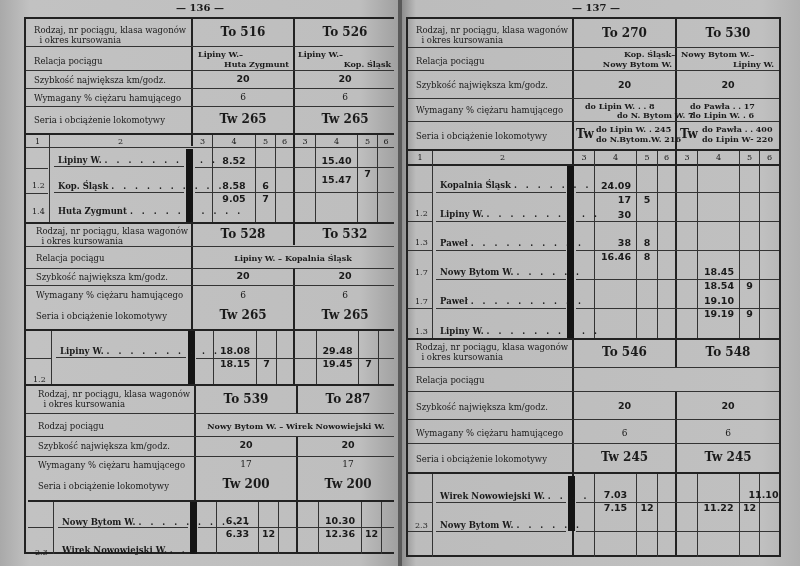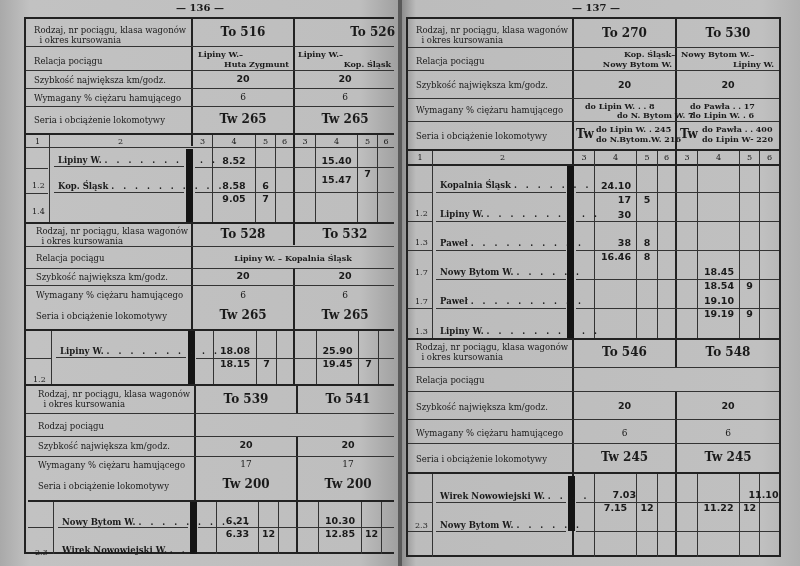--- a/index.html
+++ b/index.html
@@ -37,21 +37,21 @@
   <div class="vl2" style="left:293px;top:17px;height:129px;"></div>
   <div class="hl" style="left:26px;top:46px;width:368px;"></div>
   <div class="hl" style="left:26px;top:70px;width:368px;"></div>
   <div class="hl" style="left:26px;top:88px;width:368px;"></div>
   <div class="hl" style="left:26px;top:106px;width:368px;"></div>
   <div class="hl2" style="left:26px;top:133px;width:368px;"></div>
   <div class="hl" style="left:26px;top:147px;width:368px;"></div>
 
   <div class="t lab" style="left:34px;top:25px;"><span>Rodzaj, nr pociągu, klasa wagonów</span><br>&nbsp;&nbsp;<span>i okres kursowania</span></div>
   <div class="t train c" style="left:193px;top:27px;width:100px;">To 516</div>
-  <div class="t train c" style="left:295px;top:27px;width:100px;text-align:right;">To 526</div>
+  <div class="t train c" style="left:295px;top:27px;width:100px;">To 526</div>
 
   <div class="t lab" style="left:34px;top:56px;">Relacja pociągu</div>
   <div class="t b small" style="left:198px;top:49px;">Lipiny W.–</div>
   <div class="t b small r" style="left:193px;top:59px;width:96px;">Huta Zygmunt</div>
   <div class="t b small" style="left:298px;top:49px;">Lipiny W.–</div>
   <div class="t b small r" style="left:295px;top:59px;width:96px;">Kop. Śląsk</div>
 
   <div class="t lab" style="left:34px;top:75px;">Szybkość największa km/godz.</div>
   <div class="t num c" style="left:193px;top:74px;width:100px;">20</div>
   <div class="t num c" style="left:295px;top:74px;width:100px;">20</div>
@@ -88,20 +88,21 @@
   <div class="hl" style="left:26px;top:168px;width:22px;"></div>
   <div class="hl" style="left:195px;top:167px;width:199px;"></div>
   <div class="hl" style="left:54px;top:192px;width:130px;"></div>
   <div class="hl" style="left:195px;top:192px;width:199px;"></div>
   <div class="hl" style="left:26px;top:193px;width:22px;"></div>
 
   <div class="t lab b" style="left:58px;top:155px;"><span>Lipiny W.</span> <span class="dots">. . . . . . . . . .</span></div>
   <div class="t small" style="left:32px;top:181px;">1.2</div>
   <div class="t lab b" style="left:58px;top:181px;"><span>Kop. Śląsk</span> <span class="dots">. . . . . . . . . .</span></div>
   <div class="t small" style="left:32px;top:207px;">1.4</div>
+  <div class="t lab b" style="left:58px;top:206px;"><span>Huta Zygmunt</span> <span class="dots">. . . . . . . . . .</span></div>
 
   <div class="t num c" style="left:213px;top:156px;width:42px;">8.52</div>
   <div class="t num c" style="left:213px;top:181px;width:42px;">8.58</div>
   <div class="t num c" style="left:256px;top:181px;width:19px;">6</div>
   <div class="t num c" style="left:213px;top:194px;width:42px;">9.05</div>
   <div class="t num c" style="left:256px;top:194px;width:19px;">7</div>
   <div class="t num c" style="left:316px;top:156px;width:41px;">15.40</div>
   <div class="t num c" style="left:316px;top:175px;width:41px;">15.47</div>
   <div class="t num c" style="left:358px;top:169px;width:19px;">7</div>
 
@@ -140,38 +141,39 @@
   <div class="bar" style="left:188px;top:331px;height:53px;"></div>
   <div class="hl" style="left:26px;top:358px;width:25px;"></div>
   <div class="hl" style="left:56px;top:357px;width:130px;"></div>
   <div class="hl" style="left:196px;top:358px;width:198px;"></div>
 
   <div class="t lab b" style="left:60px;top:346px;"><span>Lipiny W.</span> <span class="dots">. . . . . . . . . .</span></div>
   <div class="t small" style="left:33px;top:375px;">1.2</div>
   <div class="t num c" style="left:214px;top:346px;width:42px;">18.08</div>
   <div class="t num c" style="left:214px;top:359px;width:42px;">18.15</div>
   <div class="t num c" style="left:257px;top:359px;width:19px;">7</div>
-  <div class="t num c" style="left:317px;top:346px;width:41px;">25.90</div>
+  <div class="t num c" style="left:317px;top:346px;width:41px;">29.48</div>
   <div class="t num c" style="left:317px;top:359px;width:41px;">19.45</div>
   <div class="t num c" style="left:359px;top:359px;width:19px;">7</div>
 
   <div class="hl2" style="left:26px;top:384px;width:368px;"></div>
 
   <div class="vl2" style="left:194px;top:386px;height:167px;"></div>
   <div class="vl2" style="left:296px;top:386px;height:27px;"></div>
   <div class="vl2" style="left:296px;top:436px;height:117px;"></div>
   <div class="hl" style="left:26px;top:413px;width:368px;"></div>
   <div class="hl" style="left:26px;top:436px;width:368px;"></div>
   <div class="hl" style="left:26px;top:456px;width:368px;"></div>
   <div class="hl2" style="left:28px;top:500px;width:366px;"></div>
 
   <div class="t lab" style="left:38px;top:389px;"><span>Rodzaj, nr pociągu, klasa wagonów</span><br>&nbsp;&nbsp;<span>i okres kursowania</span></div>
   <div class="t train c" style="left:196px;top:394px;width:100px;">To 539</div>
-  <div class="t train c" style="left:298px;top:394px;width:100px;">To 541</div>
+  <div class="t train c" style="left:298px;top:394px;width:100px;">To 287</div>
   <div class="t lab" style="left:38px;top:421px;">Rodzaj pociągu</div>
+  <div class="t b small c" style="left:196px;top:421px;width:200px;">Nowy Bytom W. – Wirek Nowowiejski W.</div>
   <div class="t lab" style="left:38px;top:441px;">Szybkość największa km/godz.</div>
   <div class="t num c" style="left:196px;top:440px;width:100px;">20</div>
   <div class="t num c" style="left:298px;top:440px;width:100px;">20</div>
   <div class="t lab" style="left:38px;top:460px;">Wymagany % ciężaru hamującego</div>
   <div class="t c" style="left:196px;top:459px;width:100px;">17</div>
   <div class="t c" style="left:298px;top:459px;width:100px;">17</div>
   <div class="t lab" style="left:38px;top:481px;">Seria i obciążenie lokomotywy</div>
   <div class="t train c" style="left:196px;top:479px;width:100px;">Tw 200</div>
   <div class="t train c" style="left:298px;top:479px;width:100px;">Tw 200</div>
 
@@ -187,21 +189,21 @@
   <div class="hl" style="left:58px;top:527px;width:130px;"></div>
   <div class="hl" style="left:198px;top:527px;width:196px;"></div>
 
   <div class="t lab b" style="left:62px;top:517px;"><span>Nowy Bytom W.</span> <span class="dots">. . . . . . . . . .</span></div>
   <div class="t small" style="left:35px;top:548px;">2.3</div>
   <div class="t lab b" style="left:62px;top:545px;"><span>Wirek Nowowiejski W.</span> <span class="dots">. . .</span></div>
   <div class="t num c" style="left:217px;top:516px;width:41px;">6.21</div>
   <div class="t num c" style="left:217px;top:529px;width:41px;">6.33</div>
   <div class="t num c" style="left:259px;top:529px;width:19px;">12</div>
   <div class="t num c" style="left:319px;top:516px;width:42px;">10.30</div>
-  <div class="t num c" style="left:319px;top:529px;width:42px;">12.85</div>
+  <div class="t num c" style="left:319px;top:529px;width:42px;">12.36</div>
   <div class="t num c" style="left:362px;top:529px;width:19px;">12</div>
 </div>
 
 <div class="spine"></div>
 
 <div class="page" id="pR">
   <div class="pn" style="left:144px;">— 137 —</div>
 
   <div class="tbl" style="left:4px;top:17px;width:375px;height:540px;"></div>
 
@@ -284,21 +286,21 @@
   <div class="t lab b" style="left:38px;top:209px;"><span>Lipiny W.</span> <span class="dots">. . . . . . . . . .</span></div>
   <div class="t small" style="left:13px;top:238px;">1.3</div>
   <div class="t lab b" style="left:38px;top:238px;"><span>Paweł</span> <span class="dots">. . . . . . . . . .</span></div>
   <div class="t small" style="left:13px;top:268px;">1.7</div>
   <div class="t lab b" style="left:38px;top:267px;"><span>Nowy Bytom W.</span> <span class="dots">. . . . . .</span></div>
   <div class="t small" style="left:13px;top:297px;">1.7</div>
   <div class="t lab b" style="left:38px;top:296px;"><span>Paweł</span> <span class="dots">. . . . . . . . . .</span></div>
   <div class="t small" style="left:13px;top:327px;">1.3</div>
   <div class="t lab b" style="left:38px;top:326px;"><span>Lipiny W.</span> <span class="dots">. . . . . . . . . .</span></div>
 
-  <div class="t num r" style="left:193px;top:181px;width:36px;">24.10</div>
+  <div class="t num r" style="left:193px;top:181px;width:36px;">24.09</div>
   <div class="t num r" style="left:193px;top:195px;width:36px;">17</div>
   <div class="t num c" style="left:235px;top:195px;width:20px;">5</div>
   <div class="t num r" style="left:193px;top:210px;width:36px;">30</div>
   <div class="t num r" style="left:193px;top:238px;width:36px;">38</div>
   <div class="t num c" style="left:235px;top:238px;width:20px;">8</div>
   <div class="t num r" style="left:193px;top:252px;width:36px;">16.46</div>
   <div class="t num c" style="left:235px;top:252px;width:20px;">8</div>
 
   <div class="t num r" style="left:296px;top:267px;width:36px;">18.45</div>
   <div class="t num r" style="left:296px;top:281px;width:36px;">18.54</div>
@@ -343,19 +345,19 @@
   <div class="hl" style="left:6px;top:502px;width:24px;"></div>
   <div class="hl" style="left:34px;top:502px;width:130px;"></div>
   <div class="hl" style="left:174px;top:502px;width:203px;"></div>
   <div class="hl" style="left:6px;top:531px;width:24px;"></div>
   <div class="hl" style="left:34px;top:531px;width:130px;"></div>
   <div class="hl" style="left:174px;top:531px;width:203px;"></div>
 
   <div class="t lab b" style="left:38px;top:491px;"><span>Wirek Nowowiejski W.</span> <span class="dots">. . . .</span></div>
   <div class="t small" style="left:13px;top:521px;">2.3</div>
   <div class="t lab b" style="left:38px;top:520px;"><span>Nowy Bytom W.</span> <span class="dots">. . . . . .</span></div>
-  <div class="t num c" style="left:193px;top:490px;width:41px;text-align:right;">7.03</div>
+  <div class="t num c" style="left:193px;top:490px;width:41px;">7.03</div>
   <div class="t num c" style="left:193px;top:503px;width:41px;">7.15</div>
   <div class="t num c" style="left:235px;top:503px;width:20px;">12</div>
   <div class="t num c" style="left:296px;top:490px;width:41px;margin-left:45px;">11.10</div>
   <div class="t num c" style="left:296px;top:503px;width:41px;">11.22</div>
   <div class="t num c" style="left:338px;top:503px;width:19px;">12</div>
 </div>
 
 </body></html>

